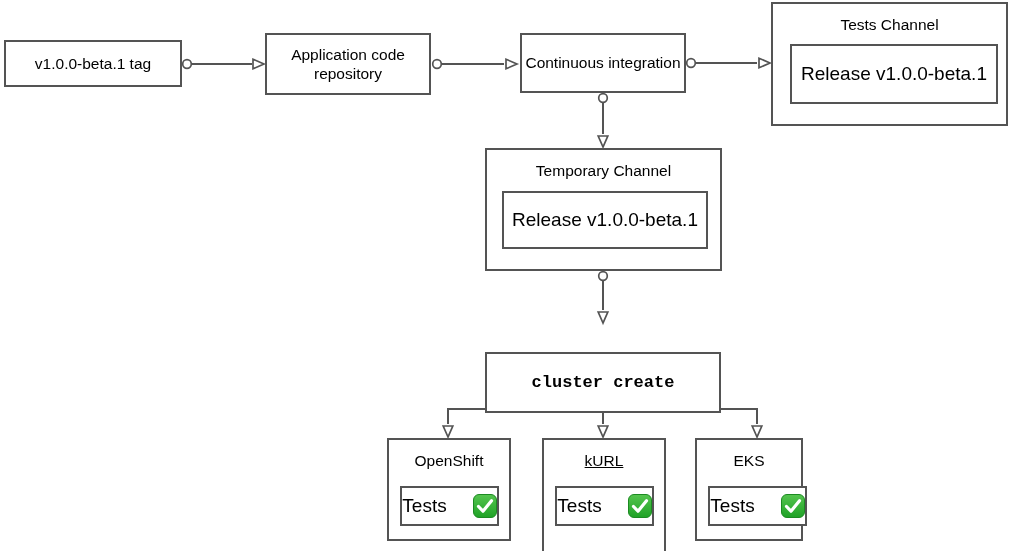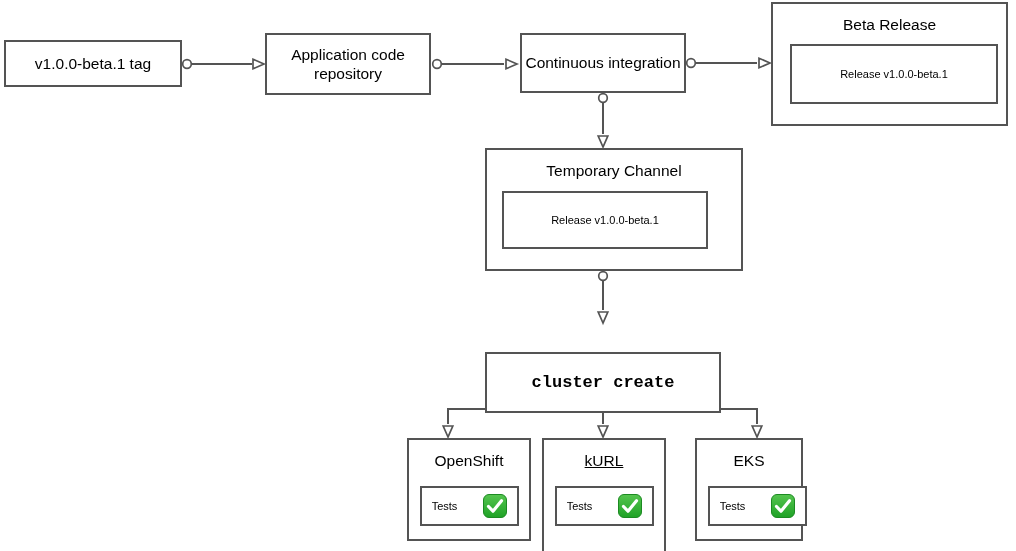--- a/index.html
+++ b/index.html
@@ -37,21 +37,21 @@
   }
   .inner {
     position: absolute;
     background: #ffffff;
     border: 2px solid #545454;
     box-sizing: border-box;
     display: flex;
     align-items: center;
     justify-content: center;
     text-align: center;
-    font-size: 11px;
+    font-size: 19px;
   }
   .mono {
     font-family: "Liberation Mono", "DejaVu Sans Mono", monospace;
     font-weight: bold;
     font-size: 17px;
   }
   .tests { gap: 26px; }
   .check-icon { display: inline-block; width: 24px; height: 24px; }
   .connectors {
     position: absolute;
@@ -59,24 +59,24 @@
     width: 1016px; height: 551px;
     pointer-events: none;
   }
 
   
   #node-tag      { left: 4px;   top: 40px;  width: 178px; height: 47px; }
   #node-repo     { left: 265px; top: 33px;  width: 166px; height: 62px; }
   #node-ci       { left: 520px; top: 33px;  width: 166px; height: 60px; justify-content: center; }
   #group-beta    { left: 771px; top: 2px;   width: 237px; height: 124px; }
   #beta-release  { left: 17px;  top: 40px;  width: 208px; height: 60px; }
-  #group-temp    { left: 485px; top: 148px; width: 258px; height: 123px; }
+  #group-temp    { left: 485px; top: 148px; width: 237px; height: 123px; }
   #temp-release  { left: 15px;  top: 41px;  width: 206px; height: 58px; }
   #node-cluster  { left: 485px; top: 324px; width: 236px; height: 61px; margin-top: 28px; }
-  #group-openshift { left: 407px; top: 438px; width: 124px; height: 103px; }
+  #group-openshift { left: 387px; top: 438px; width: 124px; height: 103px; }
   #group-kurl      { left: 542px; top: 438px; width: 124px; height: 124px; text-decoration: underline; }
   #group-eks       { left: 695px; top: 438px; width: 108px; height: 103px; }
   .platform-inner  { left: 11px; top: 46px; width: 99px; height: 40px; }
 </style>
 </head>
 <body>
 
 <div class="canvas">
 
   <svg class="connectors" viewBox="0 0 1016 551" xmlns="http://www.w3.org/2000/svg">
@@ -122,21 +122,21 @@
 
   <div class="node" id="node-repo">
     <span>Application code repository</span>
   </div>
 
   <div class="node" id="node-ci">
     <span>Continuous integration</span>
   </div>
 
   <div class="group" id="group-beta">
-    <div class="group-title">Beta Release</div>
+    <div class="group-title">Tests Channel</div>
     <div class="inner" id="beta-release">
       <span>Release v1.0.0-beta.1</span>
     </div>
   </div>
 
   <div class="group" id="group-temp">
     <div class="group-title">Temporary Channel</div>
     <div class="inner" id="temp-release">
       <span>Release v1.0.0-beta.1</span>
     </div>

